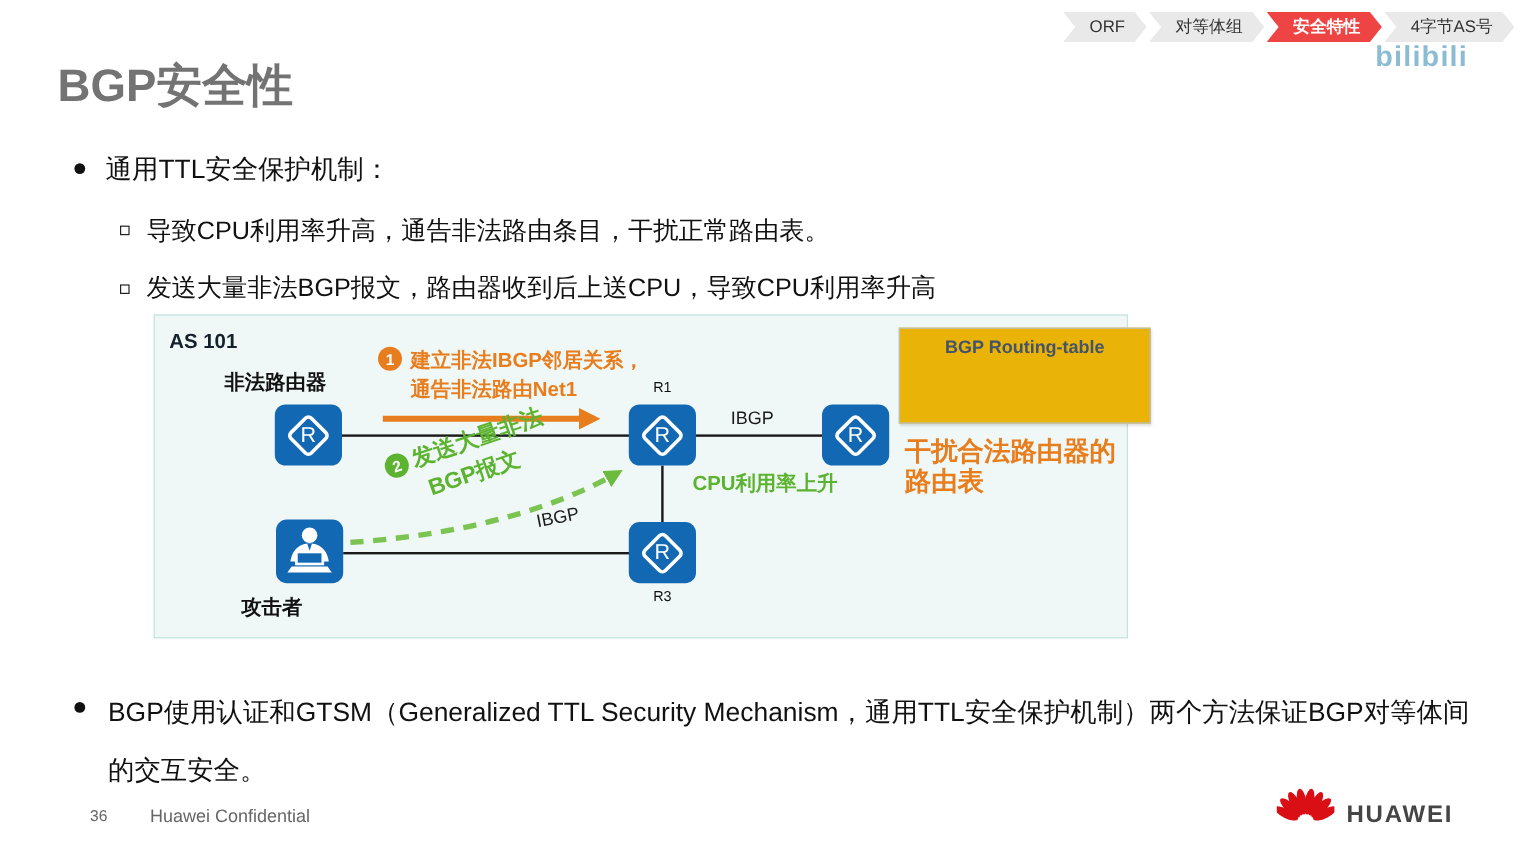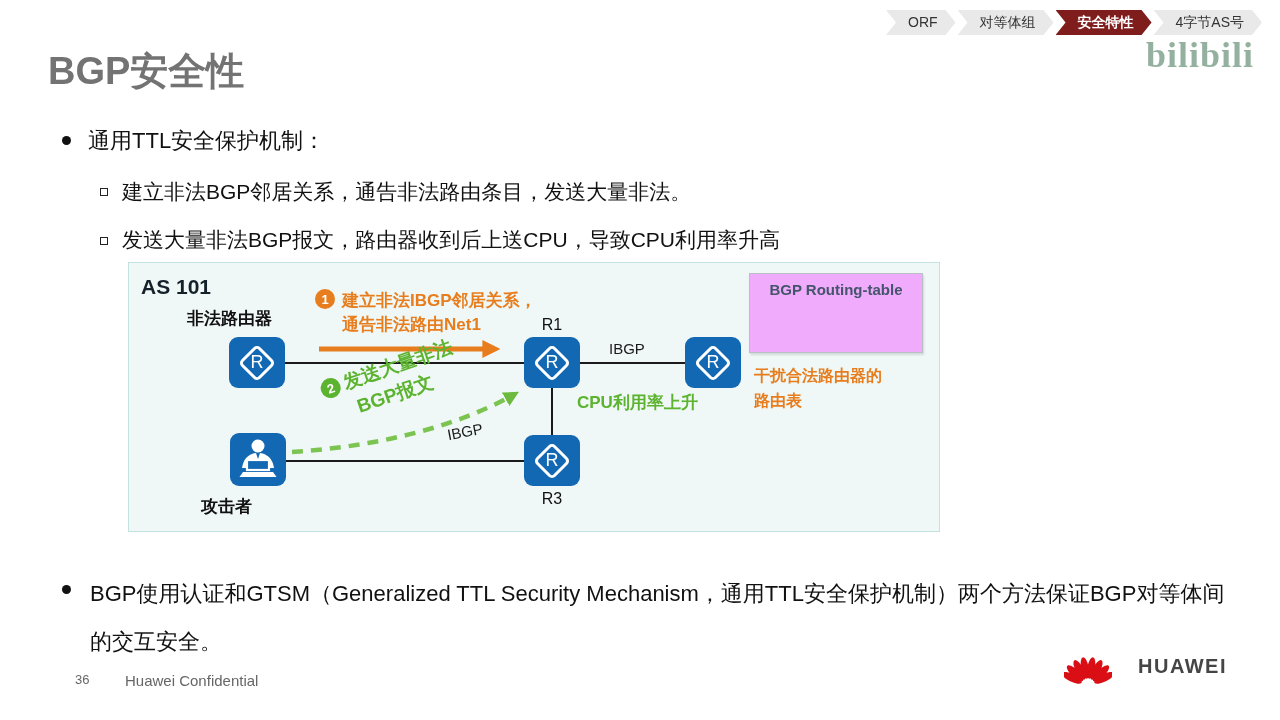--- a/index.html
+++ b/index.html
@@ -5,42 +5,42 @@
   * { margin:0; padding:0; box-sizing:border-box; }
   html,body { width:1280px; height:720px; overflow:hidden; background:#fff;
     font-family:"Liberation Sans","DejaVu Sans",sans-serif; }
   .slide { position:relative; width:1280px; height:720px; background:#fff; }
 
   
   .nav-tabs { position:absolute; left:884px; top:10px; display:flex; }
   .tab { height:25px; line-height:25px; padding:0 18px 0 22px; margin-left:2px;
     background:#e9e9e9; color:#333; font-size:14px; white-space:nowrap;
     clip-path:polygon(0 0, calc(100% - 10px) 0, 100% 50%, calc(100% - 10px) 100%, 0 100%, 10px 50%); }
-  .tab.active { background:#7f1d1d; color:#fff; font-weight:bold; }
-
-  .watermark { position:absolute; left:1146px; top:34px; font-size:36px; font-weight:bold;
-    color:#14532d; opacity:.45; letter-spacing:1px;font-family:Liberation Serif, serif; }
+  .tab.active { background:#ef4444; color:#fff; font-weight:bold; }
+
+  .watermark { position:absolute; left:1146px; top:34px; font-size:24px; font-weight:bold;
+    color:#0369a1; opacity:.45; letter-spacing:1px; }
 
   
   .page-title { position:absolute; left:48px; top:46px; font-size:38px; font-weight:bold; color:#737373; }
   .bullet-main { position:absolute; left:88px; top:126px; font-size:22px; color:#111; }
   .dot { position:absolute; left:62px; top:136px; width:9px; height:9px; border-radius:50%; background:#111; }
   .sub { position:absolute; font-size:21px; color:#111; }
   .sub1 { left:122px; top:178px; } .sub2 { left:122px; top:226px; }
   .sqm { position:absolute; width:8px; height:8px; border:1.5px solid #222; }
   .sqm1 { left:100px; top:188px; } .sqm2 { left:100px; top:237px; }
 
   
   .diagram { position:absolute; left:128px; top:262px; width:812px; height:270px;
     background:#eff8f6; border:1px solid #c4e2df; }
   .diagram .abs { position:absolute; }
-  .as-label { left:12px; top:12px; font-size:21px; font-weight:bold; color:#14212b; }
+  .as-label { left:12px; top:12px; font-size:17px; font-weight:bold; color:#14212b; }
 
   .node-label { font-size:17px; font-weight:bold; color:#111; text-align:left; }
-  .r-label { font-size:16px; color:#111; text-align:center; width:56px; }
+  .r-label { font-size:12px; color:#111; text-align:center; width:56px; }
 
   .router { width:56px; height:51px; background:#1268b3; border-radius:9px; }
   .router .diamond { position:absolute; left:50%; top:50%; width:27px; height:27px;
     border:3px solid #fff; border-radius:5px; transform:translate(-50%,-50%) rotate(45deg); }
   .router .rletter { position:absolute; left:0; top:0; width:100%; height:100%;
     display:flex; align-items:center; justify-content:center; color:#fff; font-size:18px; }
 
   .attacker { width:56px; height:53px; background:#1268b3; border-radius:9px; }
 
   .wire { position:absolute; background:#1a1a1a; }
@@ -54,56 +54,56 @@
   .step1-text { font-size:17px; font-weight:600; color:#e87d1e; line-height:24px; white-space:nowrap; }
 
   .step2 { left:188px; top:116px; transform:rotate(-19deg); transform-origin:left top;
     color:#5cb32f; font-size:19px; font-weight:bold; text-align:center; }
   .step2 .l1 { display:flex; align-items:center; gap:4px; white-space:nowrap; }
   .step2 .l2 { margin-top:1px; }
 
   .ibgp { font-size:15px; color:#1a1a1a; white-space:nowrap; }
   .cpu { left:448px; top:128px; font-size:17px; font-weight:bold; color:#5cb32f; white-space:nowrap; }
 
-  .rt-box { left:620px; top:10px; width:174px; height:80px; background:#f0abfc;
+  .rt-box { left:620px; top:10px; width:210px; height:80px; background:#eab308;
     border:1px solid #b9c0c5; box-shadow:1px 2px 2px rgba(0,0,0,.12); }
   .rt-title { margin-top:7px; text-align:center; font-size:15px; font-weight:bold; color:#44546a; }
   .rt-row { position:absolute; left:6px; right:6px; top:34px; height:31px; background:#e8e8e8;
     border:1px solid #bfbfbf; font-size:15px; color:#595959; line-height:29px; padding-left:9px; }
 
-  .disturb { left:625px; top:100px; font-size:16px; font-weight:bold; color:#e87d1e; line-height:25px; white-space:nowrap; }
+  .disturb { left:625px; top:100px; font-size:22px; font-weight:bold; color:#e87d1e; line-height:25px; white-space:nowrap; }
 
   
   .bullet-bottom { position:absolute; left:90px; top:570px; width:1145px;
     font-size:22px; color:#111; line-height:48px; }
   .dot2 { position:absolute; left:62px; top:585px; width:9px; height:9px; border-radius:50%; background:#111; }
 
   .footer-page { position:absolute; left:75px; top:672px; font-size:13px; color:#666; }
   .footer-conf { position:absolute; left:125px; top:672px; font-size:15px; color:#666; }
-  .logo { position:absolute; left:1064px; top:655px; display:flex; align-items:flex-start; gap:26px; }
+  .logo { position:absolute; left:1064px; top:655px; display:flex; align-items:flex-end; gap:10px; }
   .logo-text { font-size:20px; font-weight:bold; letter-spacing:1.5px; color:#454545; }
 </style>
 </head>
 <body>
 
 <div class="slide">
 
   <div class="nav-tabs">
     <div class="tab">ORF</div>
     <div class="tab">对等体组</div>
     <div class="tab active">安全特性</div>
     <div class="tab">4字节AS号</div>
   </div>
   <div class="watermark">bilibili</div>
 
   <h1 class="page-title">BGP安全性</h1>
   <span class="dot"></span>
   <div class="bullet-main">通用TTL安全保护机制：</div>
   <span class="sqm sqm1"></span>
-  <div class="sub sub1">建立非法BGP邻居关系，通告非法路由条目，发送大量非法。</div>
+  <div class="sub sub1">导致CPU利用率升高，通告非法路由条目，干扰正常路由表。</div>
   <span class="sqm sqm2"></span>
   <div class="sub sub2">发送大量非法BGP报文，路由器收到后上送CPU，导致CPU利用率升高</div>
 
   <div class="diagram">
     <div class="abs as-label">AS 101</div>
 
     <div class="wire" style="left:156px; top:99px; width:240px; height:2px;"></div>
     <div class="wire" style="left:451px; top:99px; width:106px; height:2px;"></div>
     <div class="wire" style="left:422px; top:125px; width:2px; height:48px;"></div>
     <div class="wire" style="left:157px; top:197px; width:239px; height:2px;"></div>

